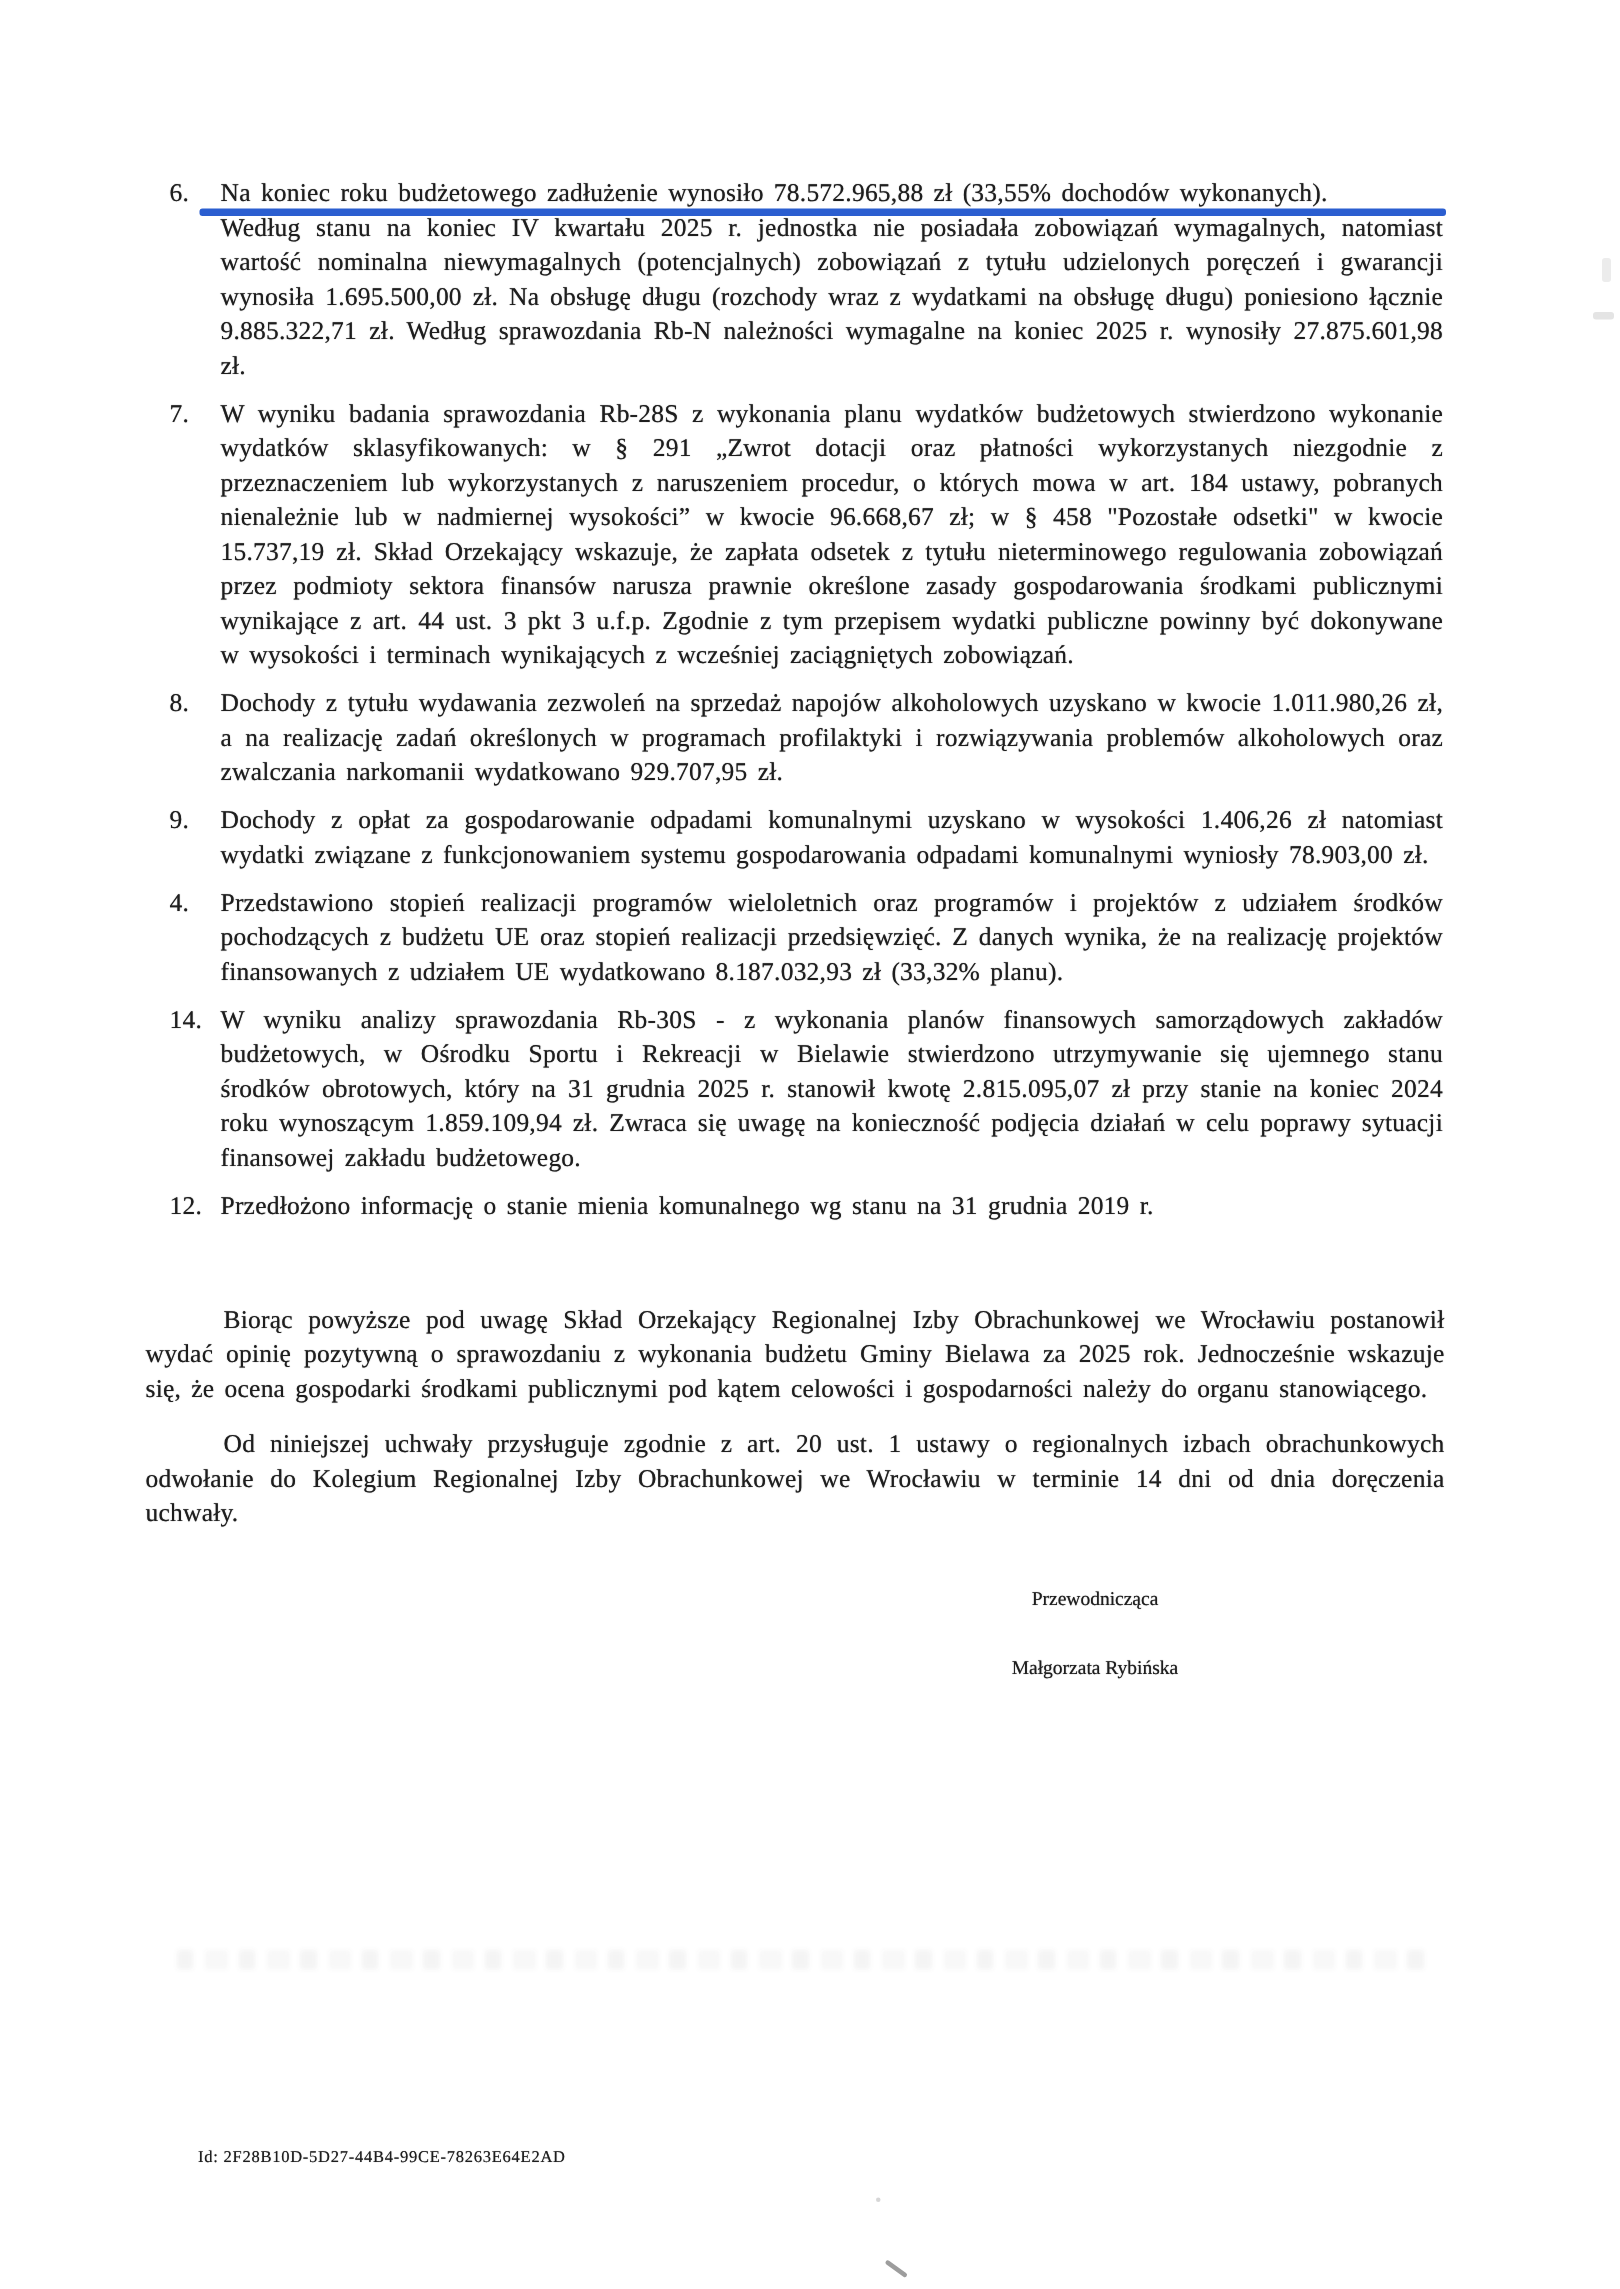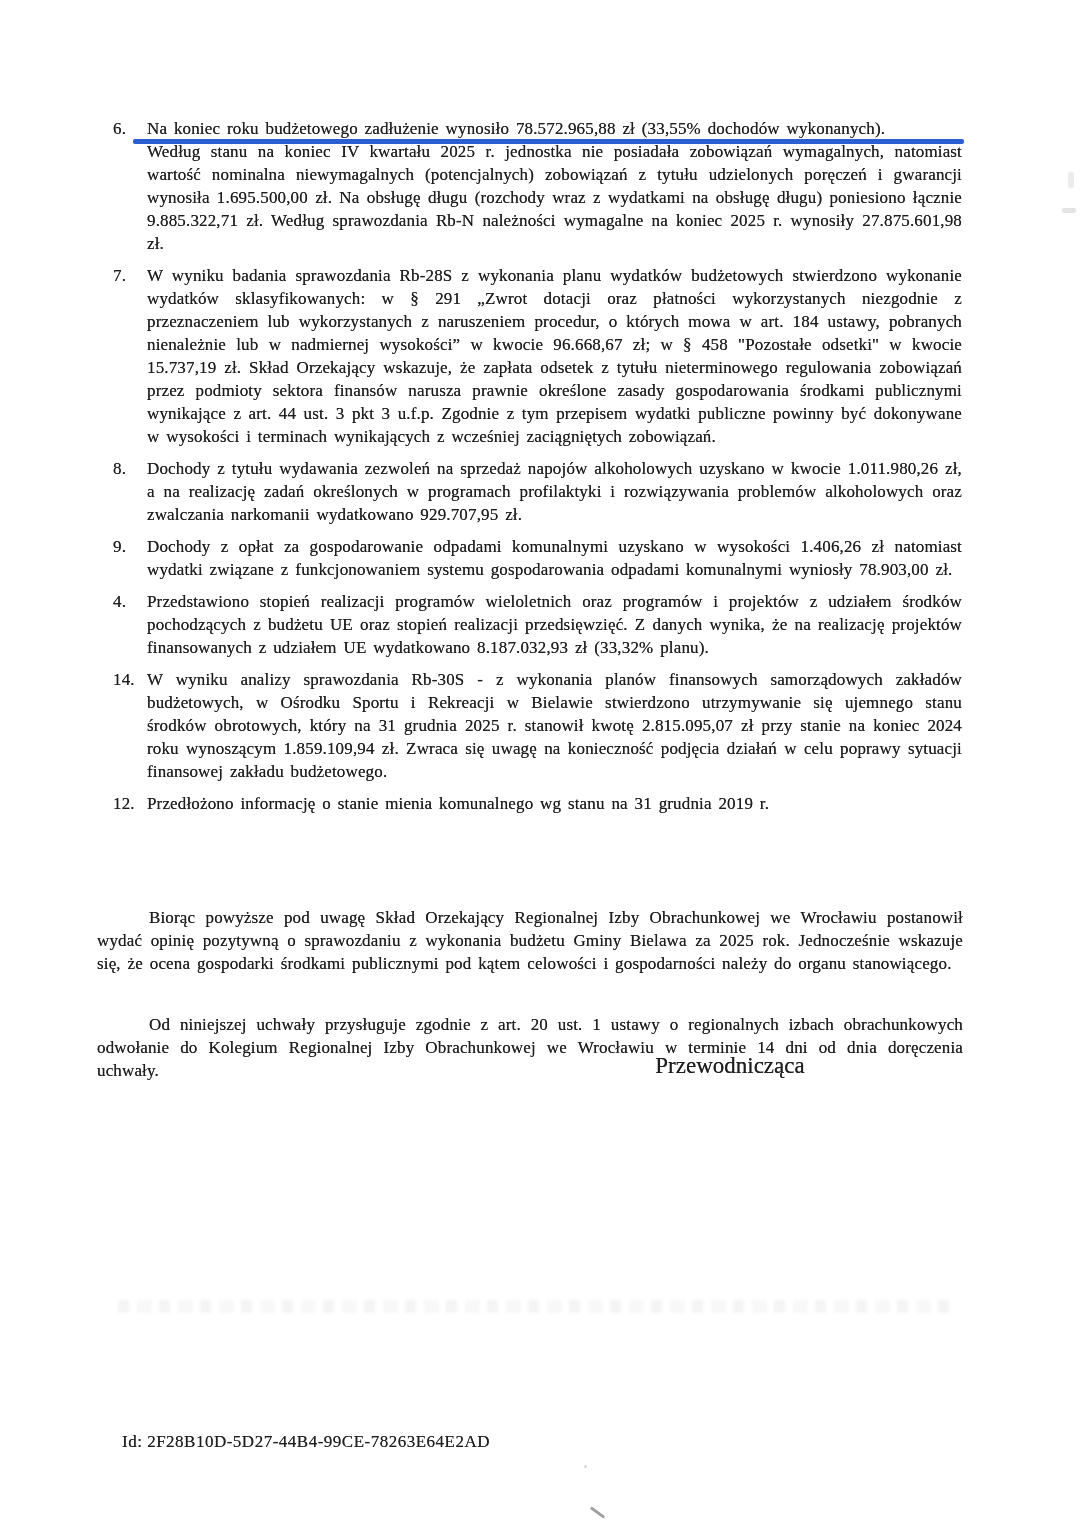--- a/index.html
+++ b/index.html
@@ -52,36 +52,35 @@
     height: 5px;
     background: var(--accent-blue);
     border-radius: 2px;
     opacity: 0.93;
   }
   .closings { position: absolute; left: 97px; top: 868px; width: 866px; }
   .closing {
     text-align: justify;
     text-indent: 52px;
     margin-bottom: 14px;
-    margin-top: 38px;
   }
   .signature {
     position: absolute;
     left: 560px; top: 1053px;
     width: 340px;
     text-align: center;
-    font-size: 23px;
+    font-size: 13px;
     line-height: 26px;
     text-shadow: 0 0 0.6px rgba(0,0,0,0.72);
   }
   .signature .name { margin-top: 20px; }
   .footer-id {
     position: absolute;
-    left: 122px; top: 1432px;
-    font-size: 17px;
+    left: 132px; top: 1432px;
+    font-size: 11px;
     letter-spacing: 0.5px;
     text-shadow: 0 0 0.5px rgba(0,0,0,0.65);
     text-align: center;
   }
   
   .ghost-line {
     position: absolute;
     left: 118px; top: 1300px;
     width: 832px; height: 13px;
     background: repeating-linear-gradient(90deg,
@@ -171,20 +170,21 @@
 
   </div>
 
   <div class="closings doc-text">
     <p class="closing">Biorąc powyższe pod uwagę Skład Orzekający Regionalnej Izby Obrachunkowej we Wrocławiu postanowił wydać opinię pozytywną o sprawozdaniu z wykonania budżetu Gminy Bielawa za 2025 rok. Jednocześnie wskazuje się, że ocena gospodarki środkami publicznymi pod kątem celowości i gospodarności należy do organu stanowiącego.</p>
     <p class="closing">Od niniejszej uchwały przysługuje zgodnie z art. 20 ust. 1 ustawy o regionalnych izbach obrachunkowych odwołanie do Kolegium Regionalnej Izby Obrachunkowej we Wrocławiu w terminie 14 dni od dnia doręczenia uchwały.</p>
   </div>
 
   <div class="signature">
     <div>Przewodnicząca</div>
+    <div class="name">Małgorzata Rybińska</div>
   </div>
 
   <div class="ghost-line"></div>
   <div class="edge-mark-1"></div>
   <div class="edge-mark-2"></div>
   <div class="speck"></div>
   <div class="pen-mark"></div>
 
   <div class="footer-id">Id: 2F28B10D-5D27-44B4-99CE-78263E64E2AD</div>
 

